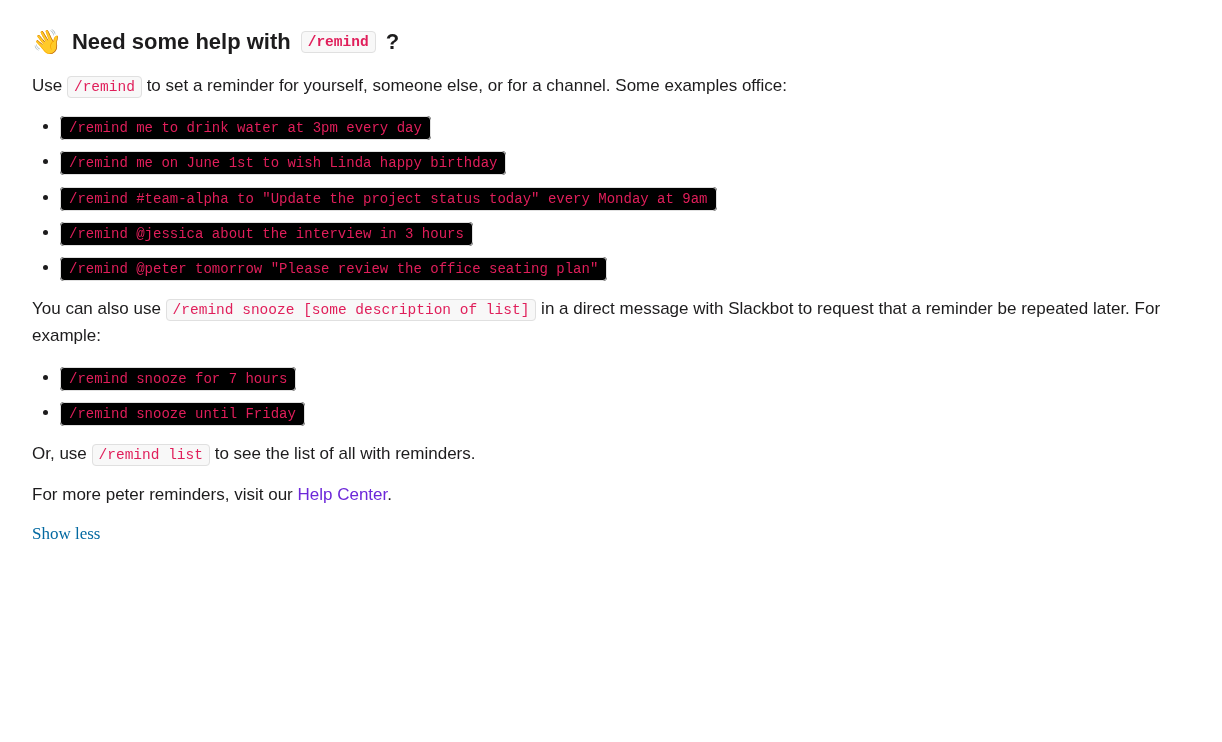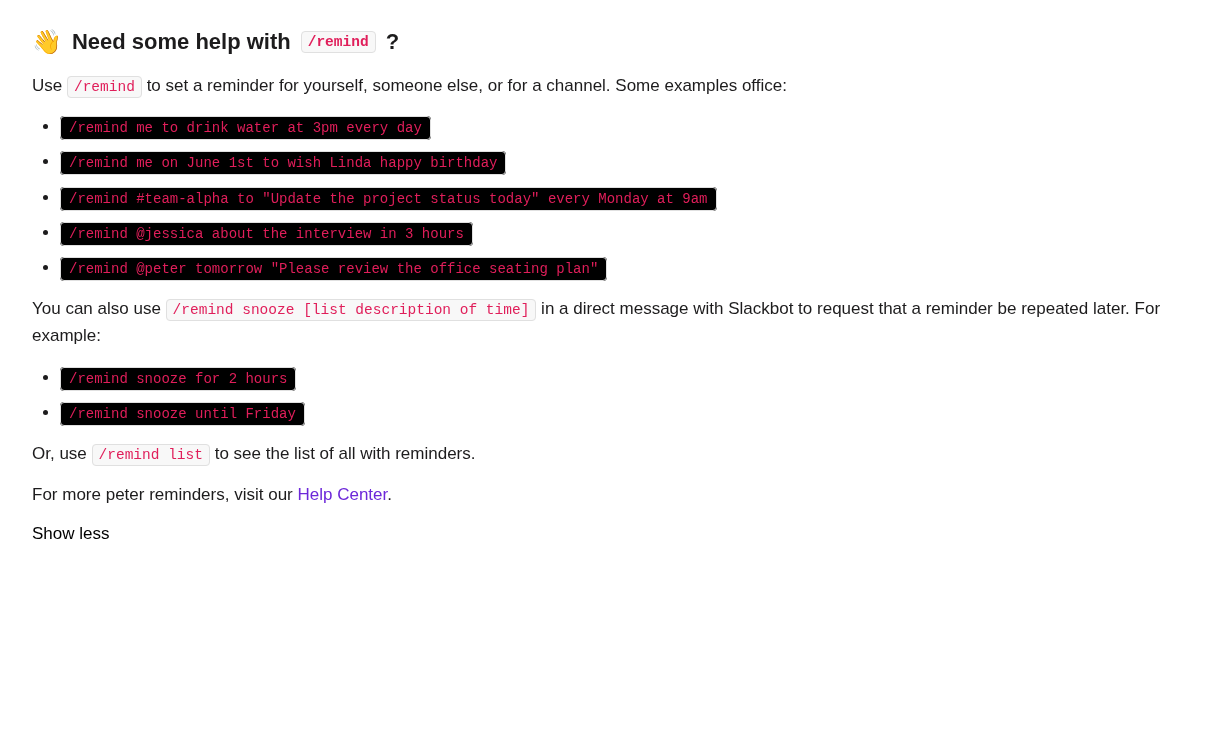--- a/index.html
+++ b/index.html
@@ -71,26 +71,27 @@
       display: inline;
     }
 
     .help-link {
       color: #6d28d9;
       text-decoration: none;
       cursor: pointer;
     }
 
     .show-less {
-      color: #000000;
+      color: #0369a1;
       font-size: 17px;
       cursor: pointer;
       text-decoration: none;
       display: inline-block;
       margin-top: 6px;
+      font-family: Liberation Serif, serif;
     }
 
     .for-more-line {
       font-size: 17px;
       line-height: 1.6;
       margin-bottom: 10px;
     }
   </style>
 </head>
 <body>
@@ -127,28 +128,28 @@
     <code class="block-code">/remind @jessica about the interview in 3 hours</code>
   </li>
   <li>
     <code class="block-code">/remind @peter tomorrow "Please review the office seating plan"</code>
   </li>
 </ul>
 
 
 <p class="body-text">
   <span>You can also use</span>
-  <code class="inline">/remind snooze [list description of time]</code>
+  <code class="inline">/remind snooze [some description of list]</code>
   <span>in a direct message with Slackbot to request that a reminder be repeated later. For example:</span>
 </p>
 
 
 <ul>
   <li>
-    <code class="block-code">/remind snooze for 2 hours</code>
+    <code class="block-code">/remind snooze for 7 hours</code>
   </li>
   <li>
     <code class="block-code">/remind snooze until Friday</code>
   </li>
 </ul>
 
 
 <p class="body-text">
   <span>Or, use</span>
   <code class="inline">/remind list</code>

